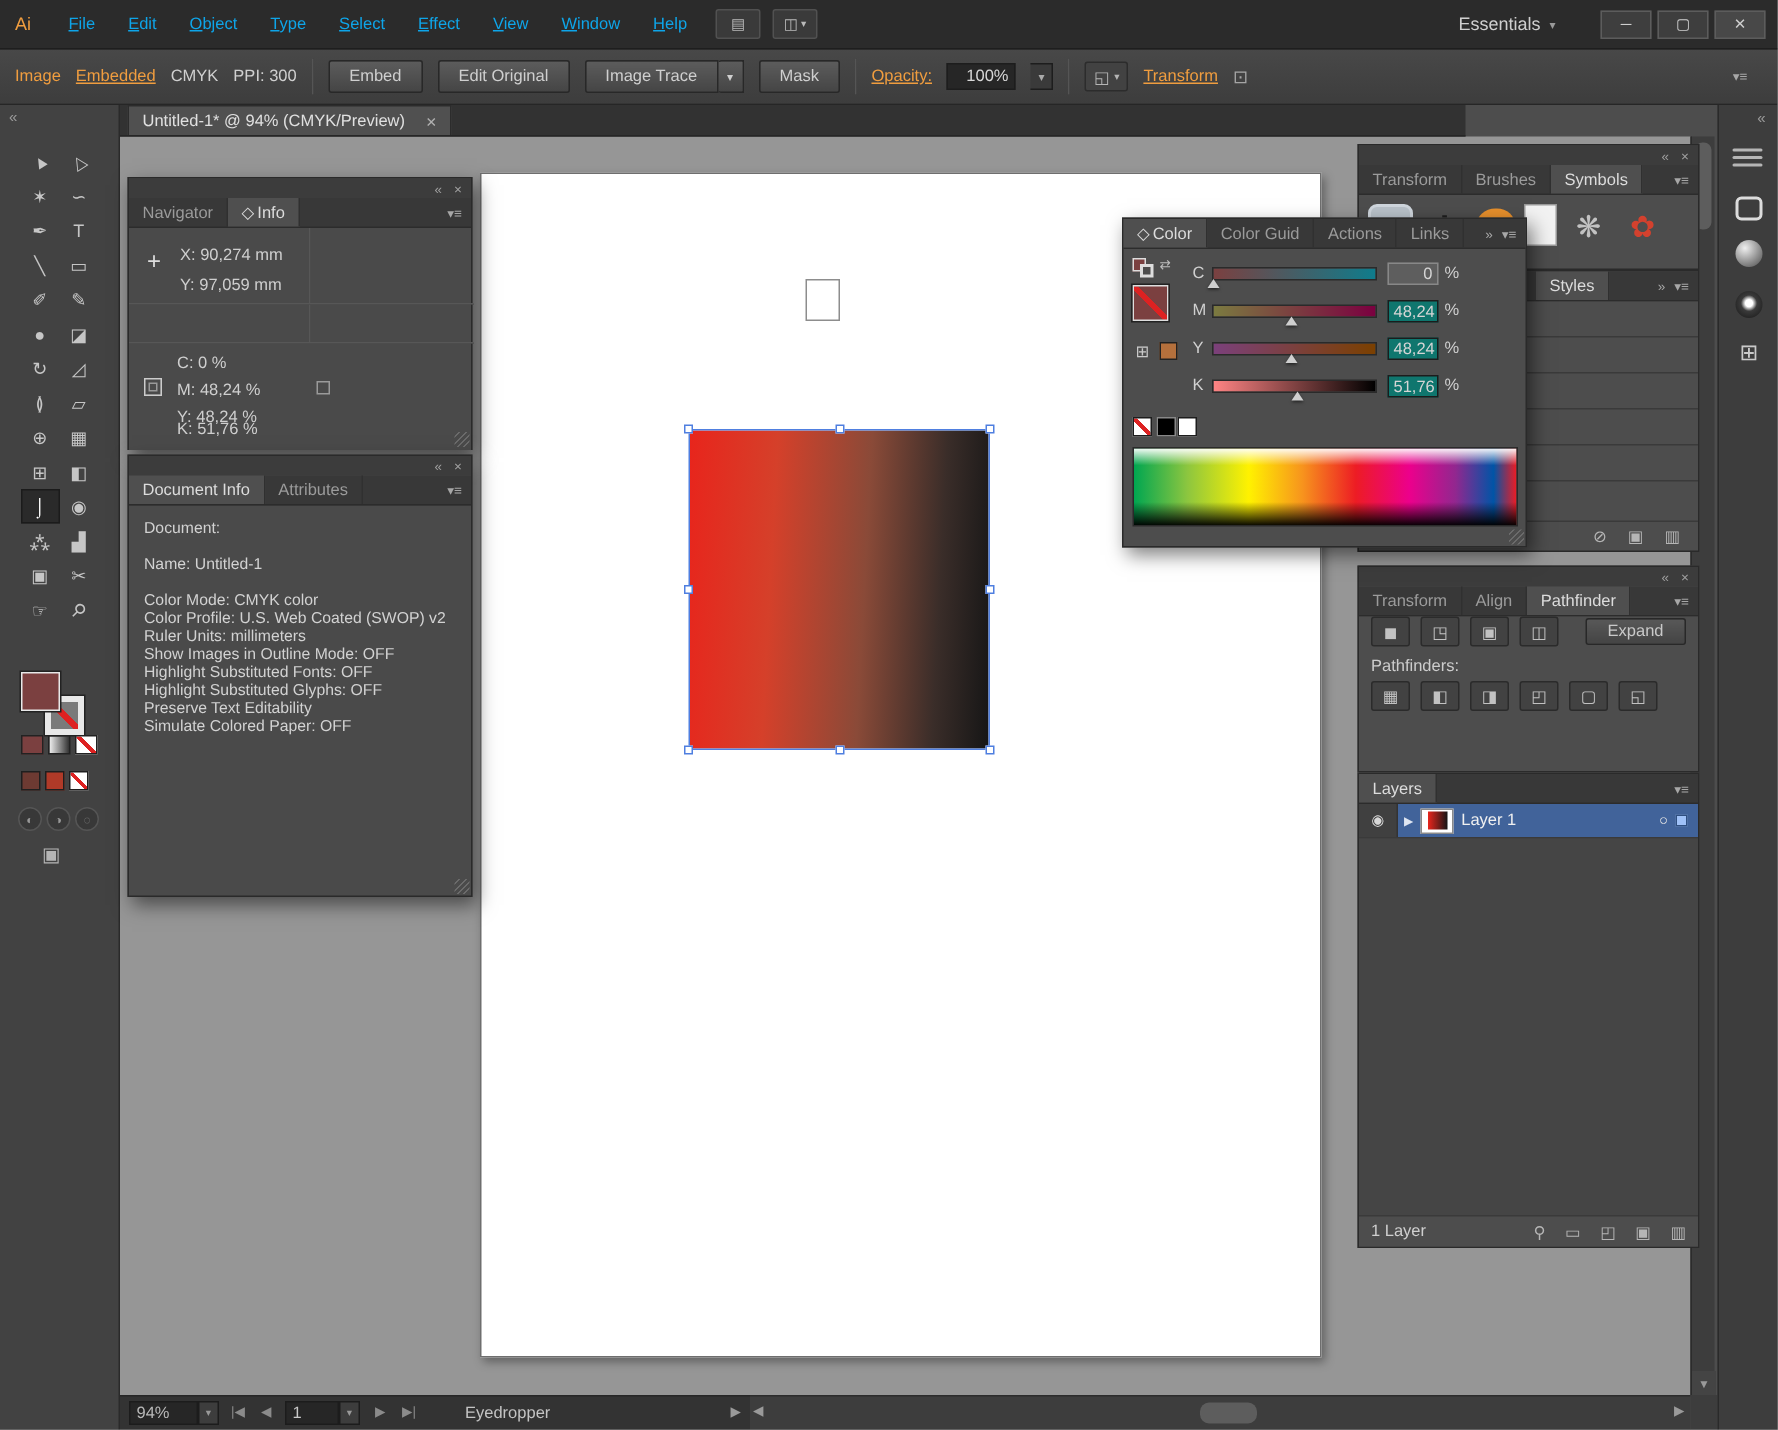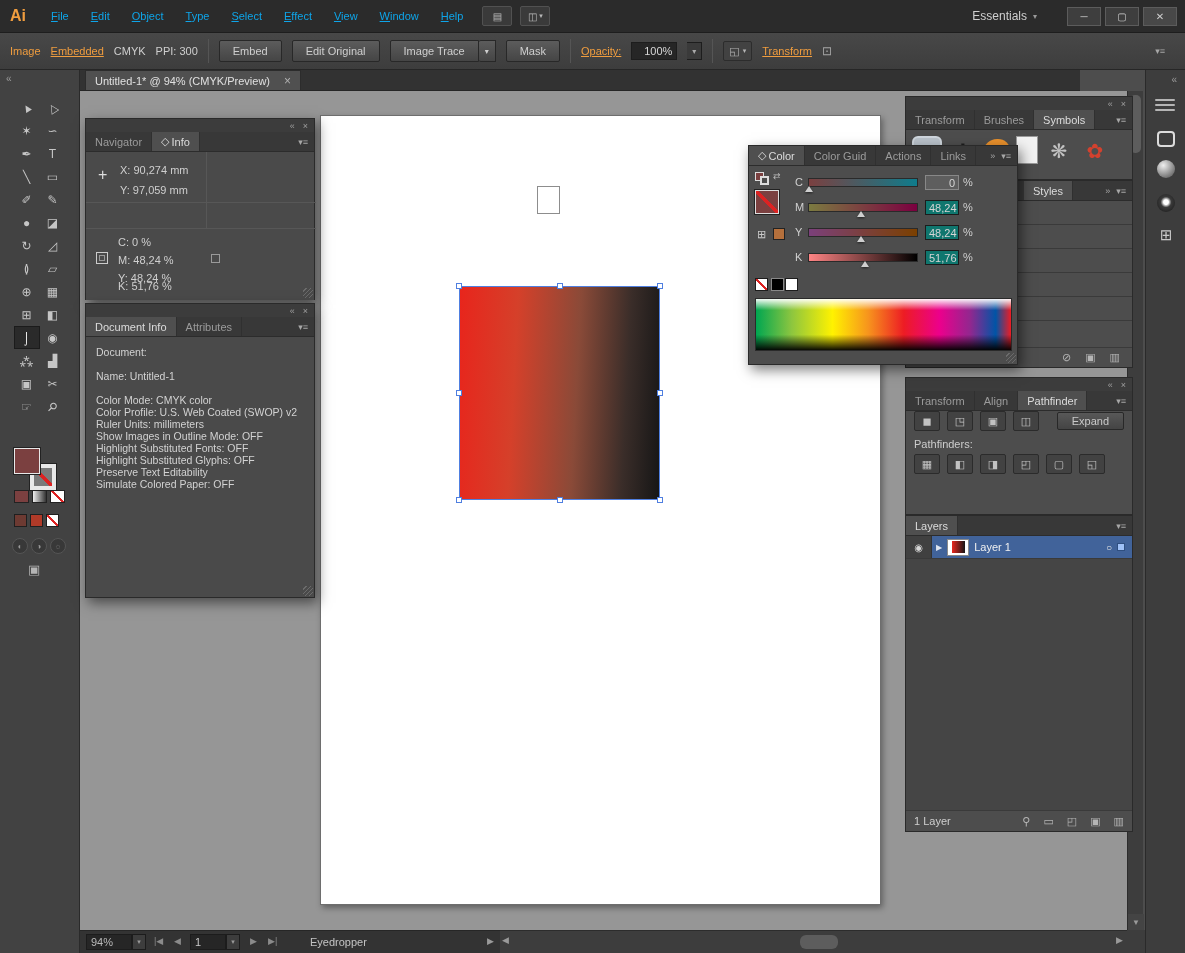--- a/index.html
+++ b/index.html
@@ -1,21 +1,21 @@
 <!DOCTYPE html>
 <html style="--accent: #f09d3f; --selection: #4f7fe0; --fill_brown: #7b4040; --grad_start: #e8251c; --grad_end: #161616; --layer_sel: #41639a;"><head>
 <meta charset="utf-8">
 <style>
 *{box-sizing:border-box;margin:0;padding:0}
 html,body{width:1185px;height:953px}
 body{position:relative;background:#4d4d4d;font-family:"Liberation Sans",sans-serif;font-size:11px;color:#cfcfcf;overflow:hidden}
 
 
 #menubar{position:absolute;left:0;top:0;width:1185px;height:33px;background:#2b2b2b;border-bottom:1px solid #1e1e1e;display:flex;align-items:center;z-index:40}
-#logo{color:var(--accent);font-weight:bold;font-size:16px;padding:0 14px 0 10px}
+#logo{color:var(--accent);font-weight:normal;font-size:12px;padding:0 14px 0 10px}
 .menu{display:inline-block;padding:0 11px;font-size:11px;color:#0ea5e9;line-height:33px}
 .menu::first-letter{text-decoration:underline}
 .mb-btn{min-width:30px;height:20px;border:1px solid #515151;background:#3a3a3a;border-radius:2px;margin-left:8px;display:inline-flex;align-items:center;justify-content:center;color:#b9b9b9;font-size:10px;gap:2px;padding:0 4px}
 #workspace{margin-left:auto;color:#cfcfcf;font-size:12px;display:flex;align-items:center;gap:6px;margin-right:26px}
 .winbtn{width:34px;height:19px;border:1px solid #5c5c5c;background:#3e3e3e;color:#cfcfcf;display:inline-flex;align-items:center;justify-content:center;font-size:10px;margin-left:4px}
 #win-close{margin-right:8px;background:#484848}
 
 
 #controlbar{position:absolute;left:0;top:33px;width:1185px;height:37px;background:linear-gradient(#484848,#3d3d3d);border-bottom:1px solid #262626;display:flex;align-items:center;padding:0 10px;z-index:39}
 .accent{color:var(--accent)}
@@ -49,21 +49,21 @@
 #btn-gradient{left:32px;top:420px;background:linear-gradient(90deg,#eee,#333)}
 #btn-none{left:50px;top:420px;background:linear-gradient(45deg,transparent 42%,#d22 42%,#d22 58%,transparent 58%),#fff}
 .tb-swatch{position:absolute;width:13px;height:13px;border:1px solid #1f1f1f}
 #sw1{left:14px;top:444px;background:#6d3a32}
 #sw2{left:30px;top:444px;background:#b03a28}
 #sw3{left:46px;top:444px;background:linear-gradient(45deg,transparent 42%,#d22 42%,#d22 58%,transparent 58%),#fff}
 .tb-circle{position:absolute;width:16px;height:16px;border-radius:50%;background:#383838;border:1px solid #555;top:468px;color:#999;font-size:8px;display:flex;align-items:center;justify-content:center}
 #screen-mode{position:absolute;left:28px;top:492px;color:#b5b5b5;font-size:13px}
 
 
-#tabbar{position:absolute;left:80px;top:70px;width:1000px;height:21px;background:#323232;border-bottom:1px solid #262626;display:flex;align-items:stretch;z-index:9}
+#tabbar{position:absolute;left:80px;top:70px;width:897px;height:21px;background:#323232;border-bottom:1px solid #262626;display:flex;align-items:stretch;z-index:9}
 .doctab{margin-left:5px;background:#505050;border:1px solid #2c2c2c;border-bottom:none;display:flex;align-items:center;padding:0 9px;color:#e0e0e0;gap:14px}
 .tabclose{color:#b0b0b0;font-size:12px}
 
 
 #canvas{position:absolute;left:80px;top:91px;width:1047px;height:839px;background:#969696;overflow:hidden;z-index:1}
 #artboard{position:absolute;left:240px;top:24px;width:561px;height:790px;background:#fff;border:1px solid #6e6e6e;box-shadow:2px 3px 6px rgba(0,0,0,.35)}
 #small-rect{position:absolute;left:216px;top:70px;width:23px;height:28px;background:#fff;border:1px solid #8d8d8d}
 #grad-square{position:absolute;left:138px;top:170px;width:201px;height:214px;border:1px solid var(--selection);
  background:linear-gradient(93deg,var(--grad_start) 0%,#d5402a 28%,#8a4a38 58%,#3a2d29 82%,var(--grad_end) 100%)}
 .handle{position:absolute;width:6px;height:6px;background:#fff;border:1px solid var(--selection)}

